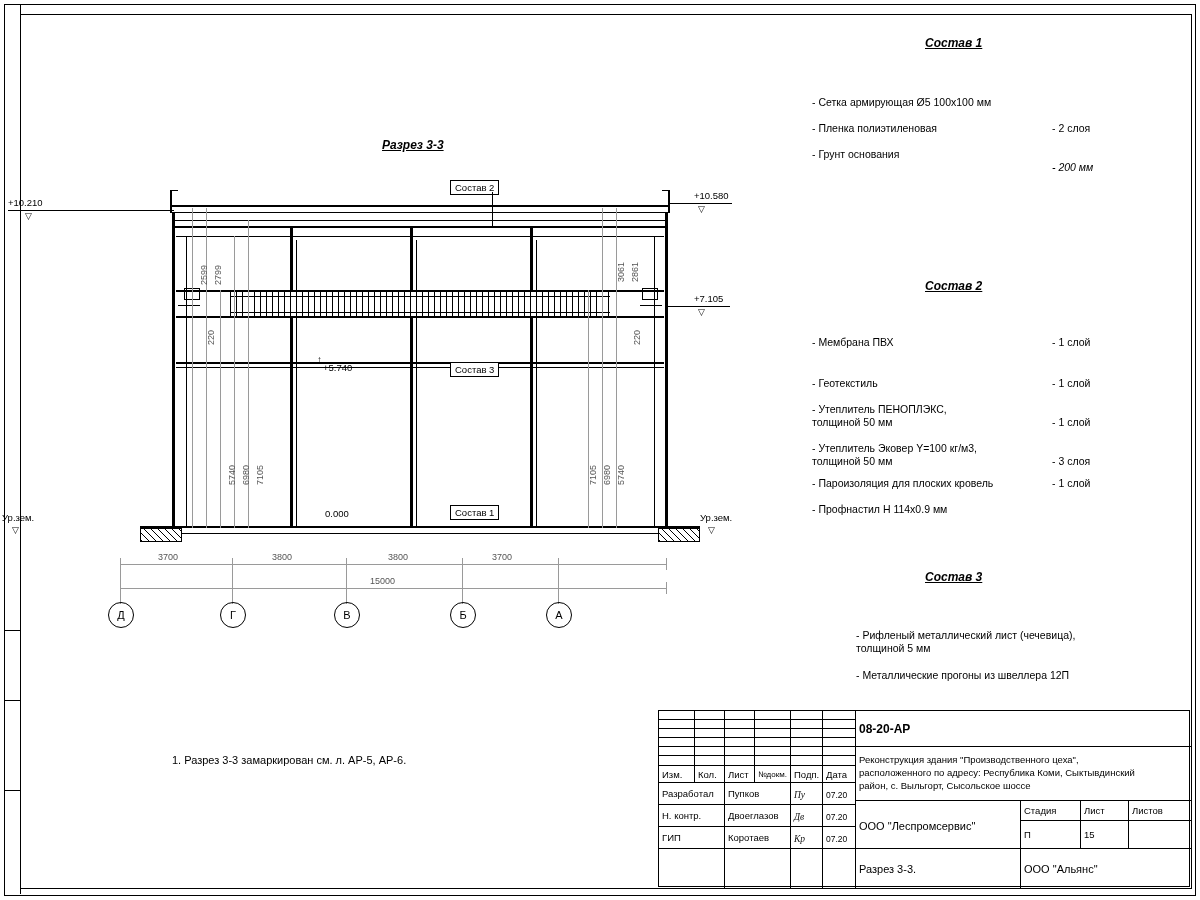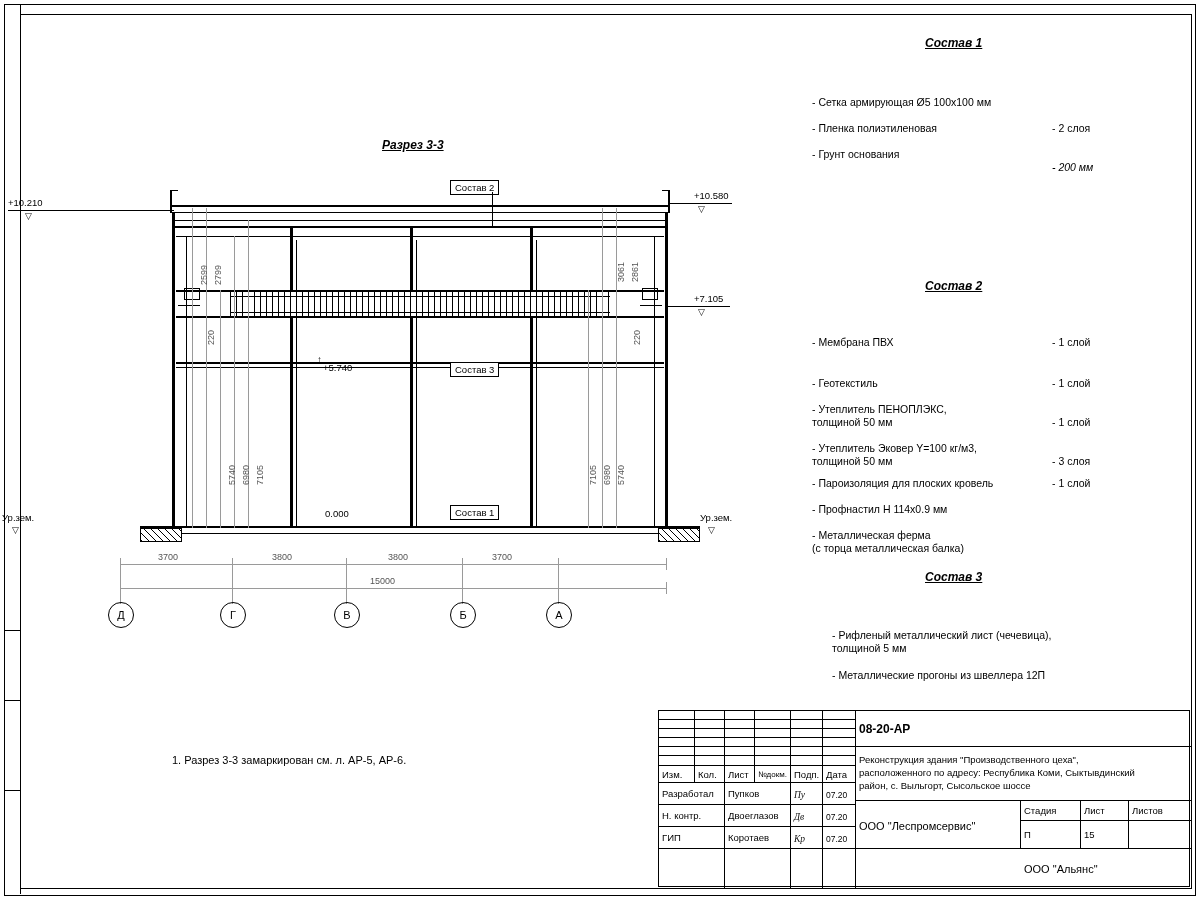--- a/index.html
+++ b/index.html
@@ -64,26 +64,24 @@
   <div class="spec-title" style="left:925px;top:279px;">Состав 2</div>
   <div class="spec-list" style="left:812px;top:336px;width:320px;">
     <div class="spec-row"><span class="lbl">- Мембрана ПВХ</span><span class="val">- 1 слой</span></div>
     <div class="spec-row" style="margin-top:28px;"><span class="lbl">- Геотекстиль</span><span class="val">- 1 слой</span></div>
     <div class="spec-row" style="margin-top:13px;"><span class="lbl">- Утеплитель ПЕНОПЛЭКС,
   толщиной 50 мм</span><span class="val" style="top:13px;">- 1 слой</span></div>
     <div class="spec-row" style="margin-top:13px;"><span class="lbl">- Утеплитель Эковер Y=100 кг/м3,
   толщиной 50 мм</span><span class="val" style="top:13px;">- 3 слоя</span></div>
     <div class="spec-row" style=""><span class="lbl">- Пароизоляция для плоских кровель</span><span class="val">- 1 слой</span></div>
     <div class="spec-row" style="margin-top:13px;"><span class="lbl">- Профнастил Н 114х0.9 мм</span><span class="val"></span></div>
-    <div class="spec-row" style="margin-top:13px;"><span class="lbl">- Металлическая ферма
-  (с торца металлическая балка)</span><span class="val"></span></div>
   </div>
 
   <div class="spec-title" style="left:925px;top:570px;">Состав 3</div>
-  <div class="spec-list" style="left:832px;top:629px;width:330px;">
+  <div class="spec-list" style="left:856px;top:629px;width:330px;">
     <div class="spec-row"><span class="lbl" style="width:300px;">- Рифленый металлический лист (чечевица),
   толщиной 5 мм</span></div>
     <div class="spec-row" style="margin-top:14px;"><span class="lbl" style="width:300px;">- Металлические прогоны из швеллера 12П</span></div>
   </div>
 
   <div class="ital" style="position:absolute;left:382px;top:138px;"><u>Разрез 3-3</u></div>
 
   <div class="dwg">
 
     <div class="ln hl" style="left:90px;top:75px;width:500px;height:2px;"></div>
@@ -301,20 +299,21 @@
     <div class="cell b-r b-b" style="left:66px;top:116px;width:66px;height:22px;line-height:18px;">Коротаев</div>
     <div class="cell b-r b-b ctr sig" style="left:132px;top:116px;width:32px;height:22px;line-height:20px;">Кр</div>
     <div class="cell b-r b-b ctr" style="left:164px;top:116px;width:33px;height:22px;line-height:20px;font-size:8.5px;">07.20</div>
 
     <div class="cell b-r" style="left:0;top:138px;width:66px;height:39px;"></div>
     <div class="cell b-r" style="left:66px;top:138px;width:66px;height:39px;"></div>
     <div class="cell b-r" style="left:132px;top:138px;width:32px;height:39px;"></div>
     <div class="cell b-r" style="left:164px;top:138px;width:33px;height:39px;"></div>
 
     <div class="cell ctr b-r b-b" style="left:197px;top:90px;width:165px;height:48px;line-height:46px;font-size:11px;">ООО "Леспромсервис"</div>
+    <div class="cell ctr b-r" style="left:197px;top:138px;width:165px;height:39px;line-height:37px;font-size:11px;">Разрез 3-3.</div>
 
     <div class="cell ctr b-r b-b" style="left:362px;top:90px;width:60px;height:20px;line-height:16px;">Стадия</div>
     <div class="cell ctr b-r b-b" style="left:422px;top:90px;width:48px;height:20px;line-height:16px;">Лист</div>
     <div class="cell ctr b-b" style="left:470px;top:90px;width:62px;height:20px;line-height:16px;">Листов</div>
 
     <div class="cell ctr b-r b-b" style="left:362px;top:110px;width:60px;height:28px;line-height:24px;">П</div>
     <div class="cell ctr b-r b-b" style="left:422px;top:110px;width:48px;height:28px;line-height:24px;">15</div>
     <div class="cell ctr b-b" style="left:470px;top:110px;width:62px;height:28px;line-height:24px;"></div>
 
     <div class="cell ctr" style="left:362px;top:138px;width:170px;height:39px;line-height:37px;font-size:11px;">ООО "Альянс"</div>

